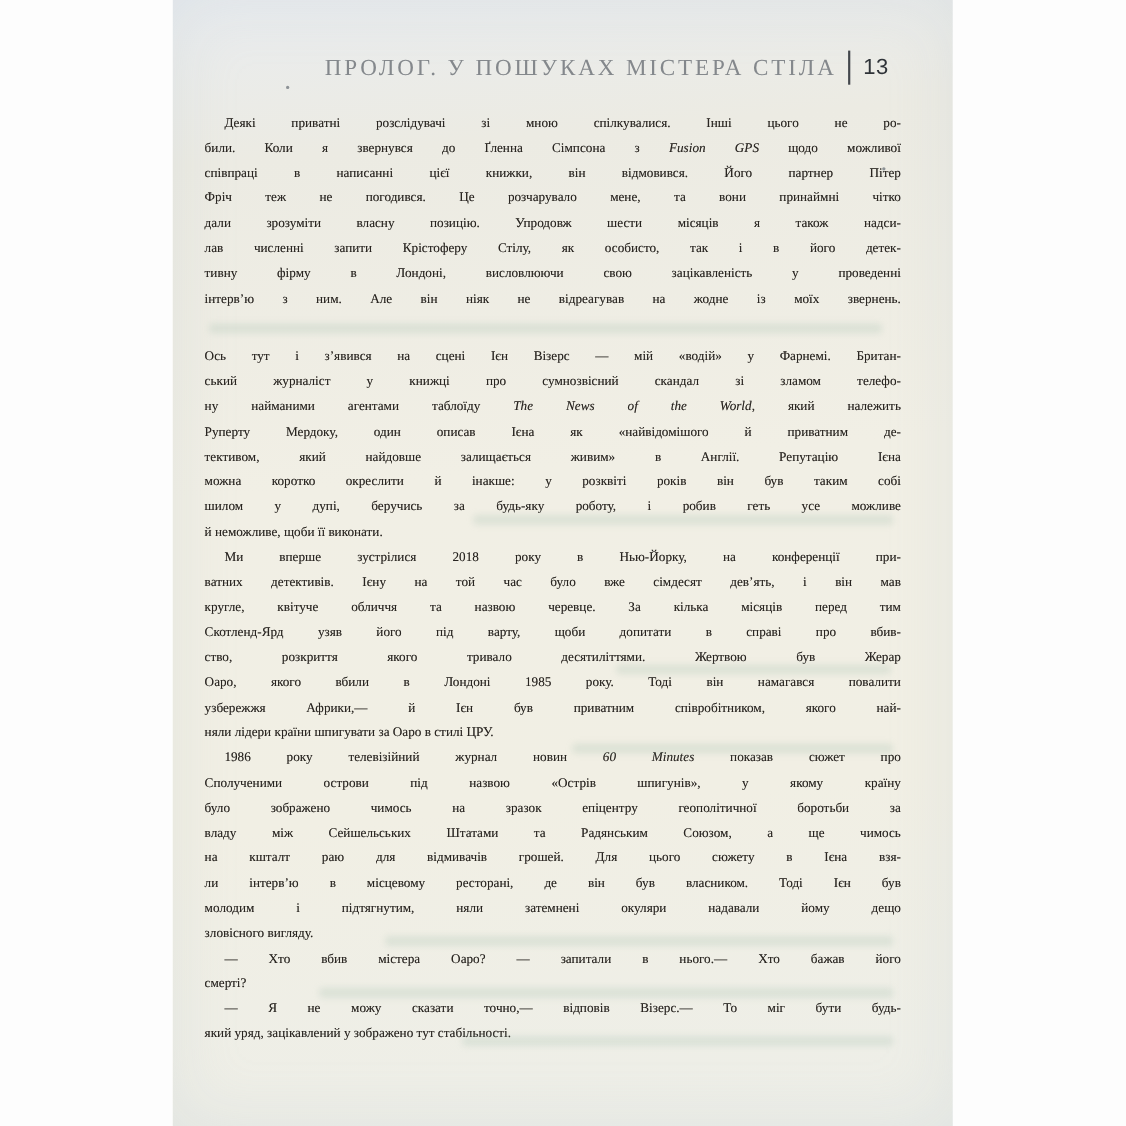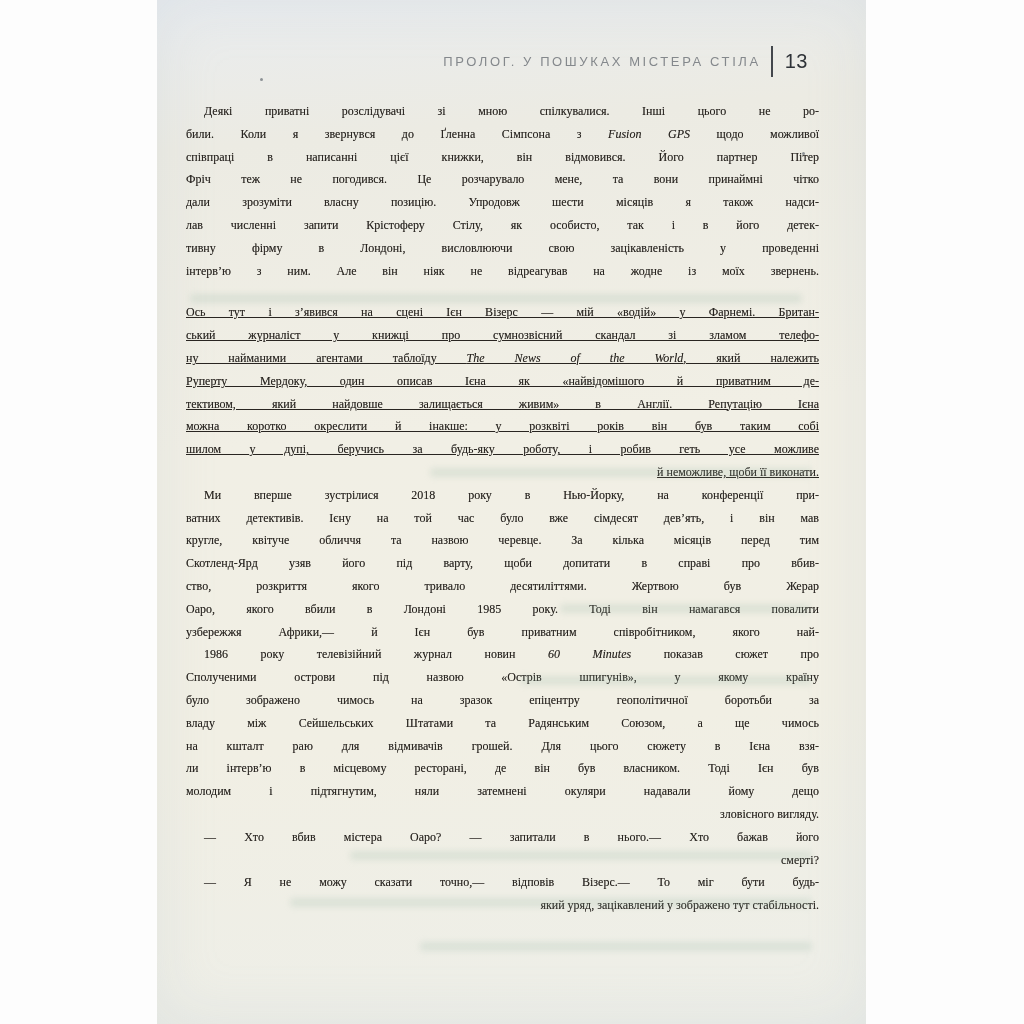--- a/index.html
+++ b/index.html
@@ -18,39 +18,39 @@
       #f1efe4 70%, #edeee8 100%);
     box-shadow:inset 0 0 60px rgba(175,190,198,0.20);
   }
   #page-header {
     position:absolute; top:46px; left:0; width:100%;
     display:flex; justify-content:flex-end; align-items:center;
     padding-right:58px; box-sizing:border-box;
     font-family:"Liberation Sans", sans-serif;
   }
   #running-title {
-    color:#84888c; font-size:13px; letter-spacing:2.6px;
-    font-weight:400; white-space:nowrap;
+    color:#84888c; font-size:21px; letter-spacing:2.6px;
+    font-weight:400; white-space:nowrap;font-family:Liberation Serif, serif;
   }
   #header-divider {
     width:2px; height:31px; background:#43474c;
     margin:0 12px 0 10px; flex:0 0 auto;
   }
   #page-number {
     color:#2f3338; font-size:20px; letter-spacing:0.5px; font-weight:500;
   }
   #text-column {
     position:absolute; left:29px; top:100px; width:633px;
     color:#292521; font-size:12px; line-height:22.8px;
     text-shadow:0 0 0.5px rgba(41,37,33,0.45);
   }
-  .gap { margin-top:19px;text-decoration:underline; }
+  .gap { margin-top:30px; }
   .line { width:100%; }
   .line.jl { text-align:justify; text-align-last:justify; }
-  .line.ll { text-align:right; }
+  .line.ll { text-align:left; }
   .line.ind { padding-left:18px; box-sizing:border-box; }
   .line i { font-style:italic; }
   .bleed {
     position:absolute; height:9px; border-radius:4px;
     background:rgba(148,180,166,0.22); filter:blur(3px);
     pointer-events:none;
   }
   .speck {
     position:absolute; width:3px; height:3px; border-radius:50%;
     background:#8d9296;
@@ -89,20 +89,21 @@
         <div class="line ll"><span>й неможливе, щоби її виконати.</span></div>
       </div>
       <div class="paragraph">
         <div class="line jl ind"><span>Ми вперше зустрілися 2018 року в Нью-Йорку, на конференції при-</span></div>
         <div class="line jl"><span>ватних детективів. Ієну на той час було вже сімдесят дев’ять, і він мав</span></div>
         <div class="line jl"><span>кругле, квітуче обличчя та назвою черевце. За кілька місяців перед тим</span></div>
         <div class="line jl"><span>Скотленд-Ярд узяв його під варту, щоби допитати в справі про вбив-</span></div>
         <div class="line jl"><span>ство, розкриття якого тривало десятиліттями. Жертвою був Жерар</span></div>
         <div class="line jl"><span>Оаро, якого вбили в Лондоні 1985 року. Тоді він намагався повалити</span></div>
         <div class="line jl"><span>узбережжя Африки,— й Ієн був приватним співробітником, якого най-</span></div>
+        <div class="line ll"><span>няли лідери країни шпигувати за Оаро в стилі ЦРУ.</span></div>
       </div>
       <div class="paragraph">
         <div class="line jl ind"><span>1986 року телевізійний журнал новин </span><i>60 Minutes</i><span> показав сюжет про</span></div>
         <div class="line jl"><span>Сполученими острови під назвою «Острів шпигунів», у якому країну</span></div>
         <div class="line jl"><span>було зображено чимось на зразок епіцентру геополітичної боротьби за</span></div>
         <div class="line jl"><span>владу між Сейшельських Штатами та Радянським Союзом, а ще чимось</span></div>
         <div class="line jl"><span>на кшталт раю для відмивачів грошей. Для цього сюжету в Ієна взя-</span></div>
         <div class="line jl"><span>ли інтерв’ю в місцевому ресторані, де він був власником. Тоді Ієн був</span></div>
         <div class="line jl"><span>молодим і підтягнутим, няли затемнені окуляри надавали йому дещо</span></div>
         <div class="line ll"><span>зловісного вигляду.</span></div>

